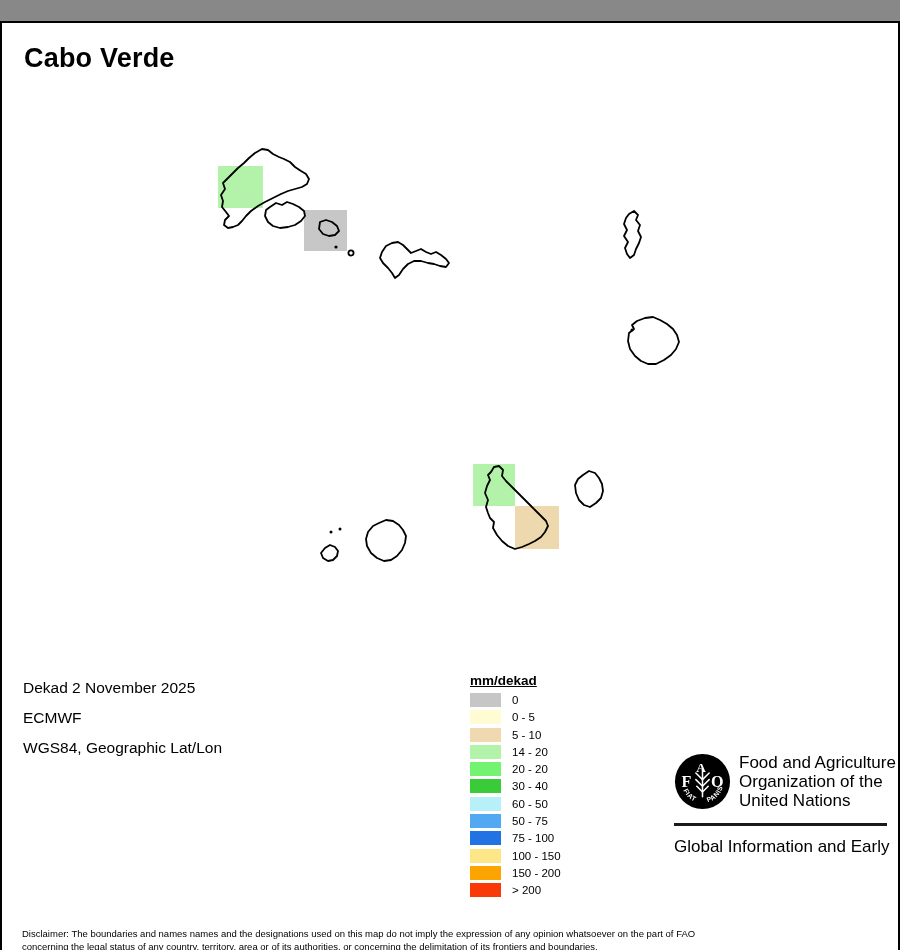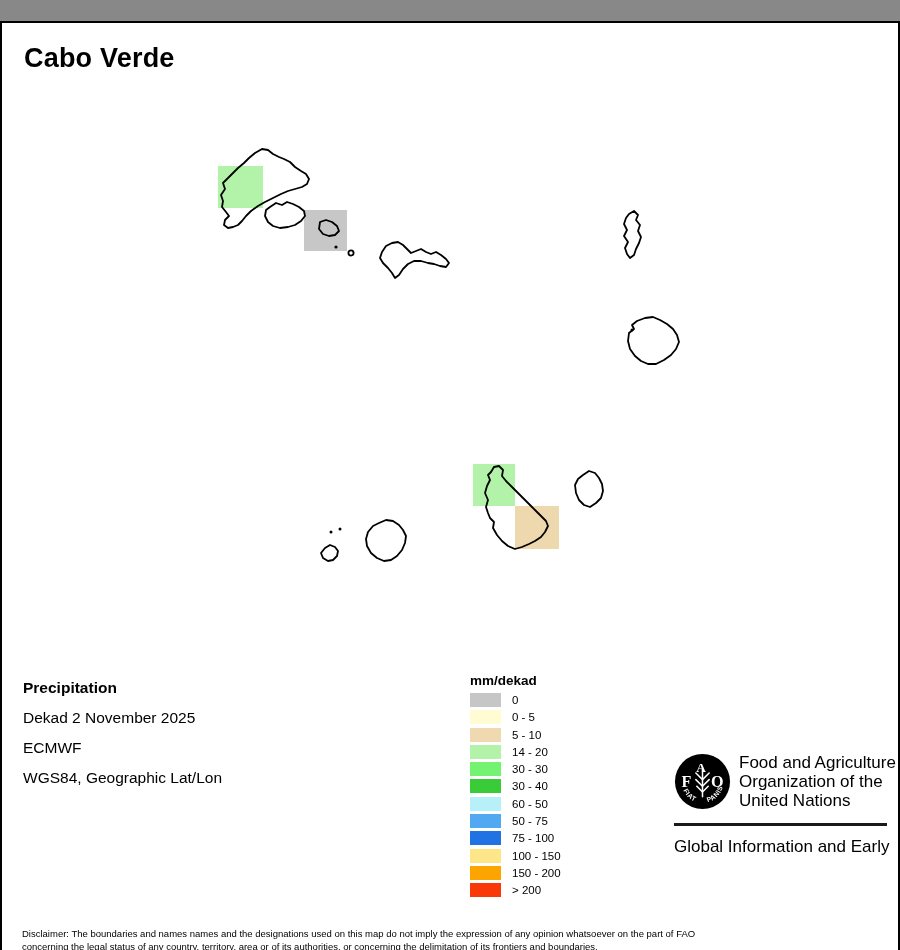--- a/index.html
+++ b/index.html
@@ -37,20 +37,21 @@
 
   .legend {
     position: absolute;
     left: 468px;
     top: 650px;
     width: 130px;
   }
   .legend-title {
     font-size: 13.5px;
     font-weight: bold;
+    text-decoration: underline;
     margin-bottom: 5px;
   }
   .legend-row {
     display: flex;
     align-items: center;
     height: 14px;
     margin-bottom: 3.3px;
   }
   .legend-row svg { display: block; flex: 0 0 auto; }
   .legend-label {
@@ -125,21 +126,20 @@
       <path d="M581,452 L587,448 L593,450 L597,455 L600,461 L601,468 L599,475 L594,480 L588,484 L582,482 L577,477 L574,470 L573,462 L576,456 Z"></path>
       <path d="M489,449 L492,444 L497,443 L501,447 L500,453 L504,458 L509,463 L514,468 L519,473 L524,478 L529,483 L534,488 L539,493 L544,498 L546,503 L543,509 L539,514 L533,518 L527,521 L520,524 L513,526 L506,523 L500,518 L495,512 L491,505 L492,499 L488,495 L486,490 L484,484 L486,477 L483,470 L485,463 L488,457 L486,452 Z"></path>
       <path d="M377,500 L384,497 L391,498 L397,502 L401,507 L404,513 L403,520 L400,527 L395,533 L389,537 L382,538 L375,535 L369,530 L365,523 L364,516 L366,509 L371,503 Z"></path>
       <path d="M323,525 L328,522 L333,524 L336,528 L335,533 L331,537 L326,538 L321,535 L319,530 Z"></path>
       <circle cx="329" cy="509" r="1.5" fill="#000000" stroke="none"></circle>
       <circle cx="338" cy="506" r="1.5" fill="#000000" stroke="none"></circle>
     </g>
   </svg>
 
   <div class="info-block">
-    <div class="line heading">Precipitation</div>
     <div class="line">Dekad 2 November 2025</div>
     <div class="line">ECMWF</div>
     <div class="line">WGS84, Geographic Lat/Lon</div>
   </div>
 
   <div class="legend">
     <div class="legend-title">mm/dekad</div>
 
     <div class="legend-row">
       <svg width="31" height="14">
@@ -162,21 +162,21 @@
     <div class="legend-row">
       <svg width="31" height="14">
           <rect width="31" height="14" fill="#b3f3a9"></rect>
         </svg>
       <span class="legend-label">14 - 20</span>
     </div>
     <div class="legend-row">
       <svg width="31" height="14">
           <rect width="31" height="14" fill="#74f272"></rect>
         </svg>
-      <span class="legend-label">30 - 30</span>
+      <span class="legend-label">20 - 20</span>
     </div>
     <div class="legend-row">
       <svg width="31" height="14">
           <rect width="31" height="14" fill="#3acb38"></rect>
         </svg>
       <span class="legend-label">30 - 40</span>
     </div>
     <div class="legend-row">
       <svg width="31" height="14">
           <rect width="31" height="14" fill="#b8f0fa"></rect>

